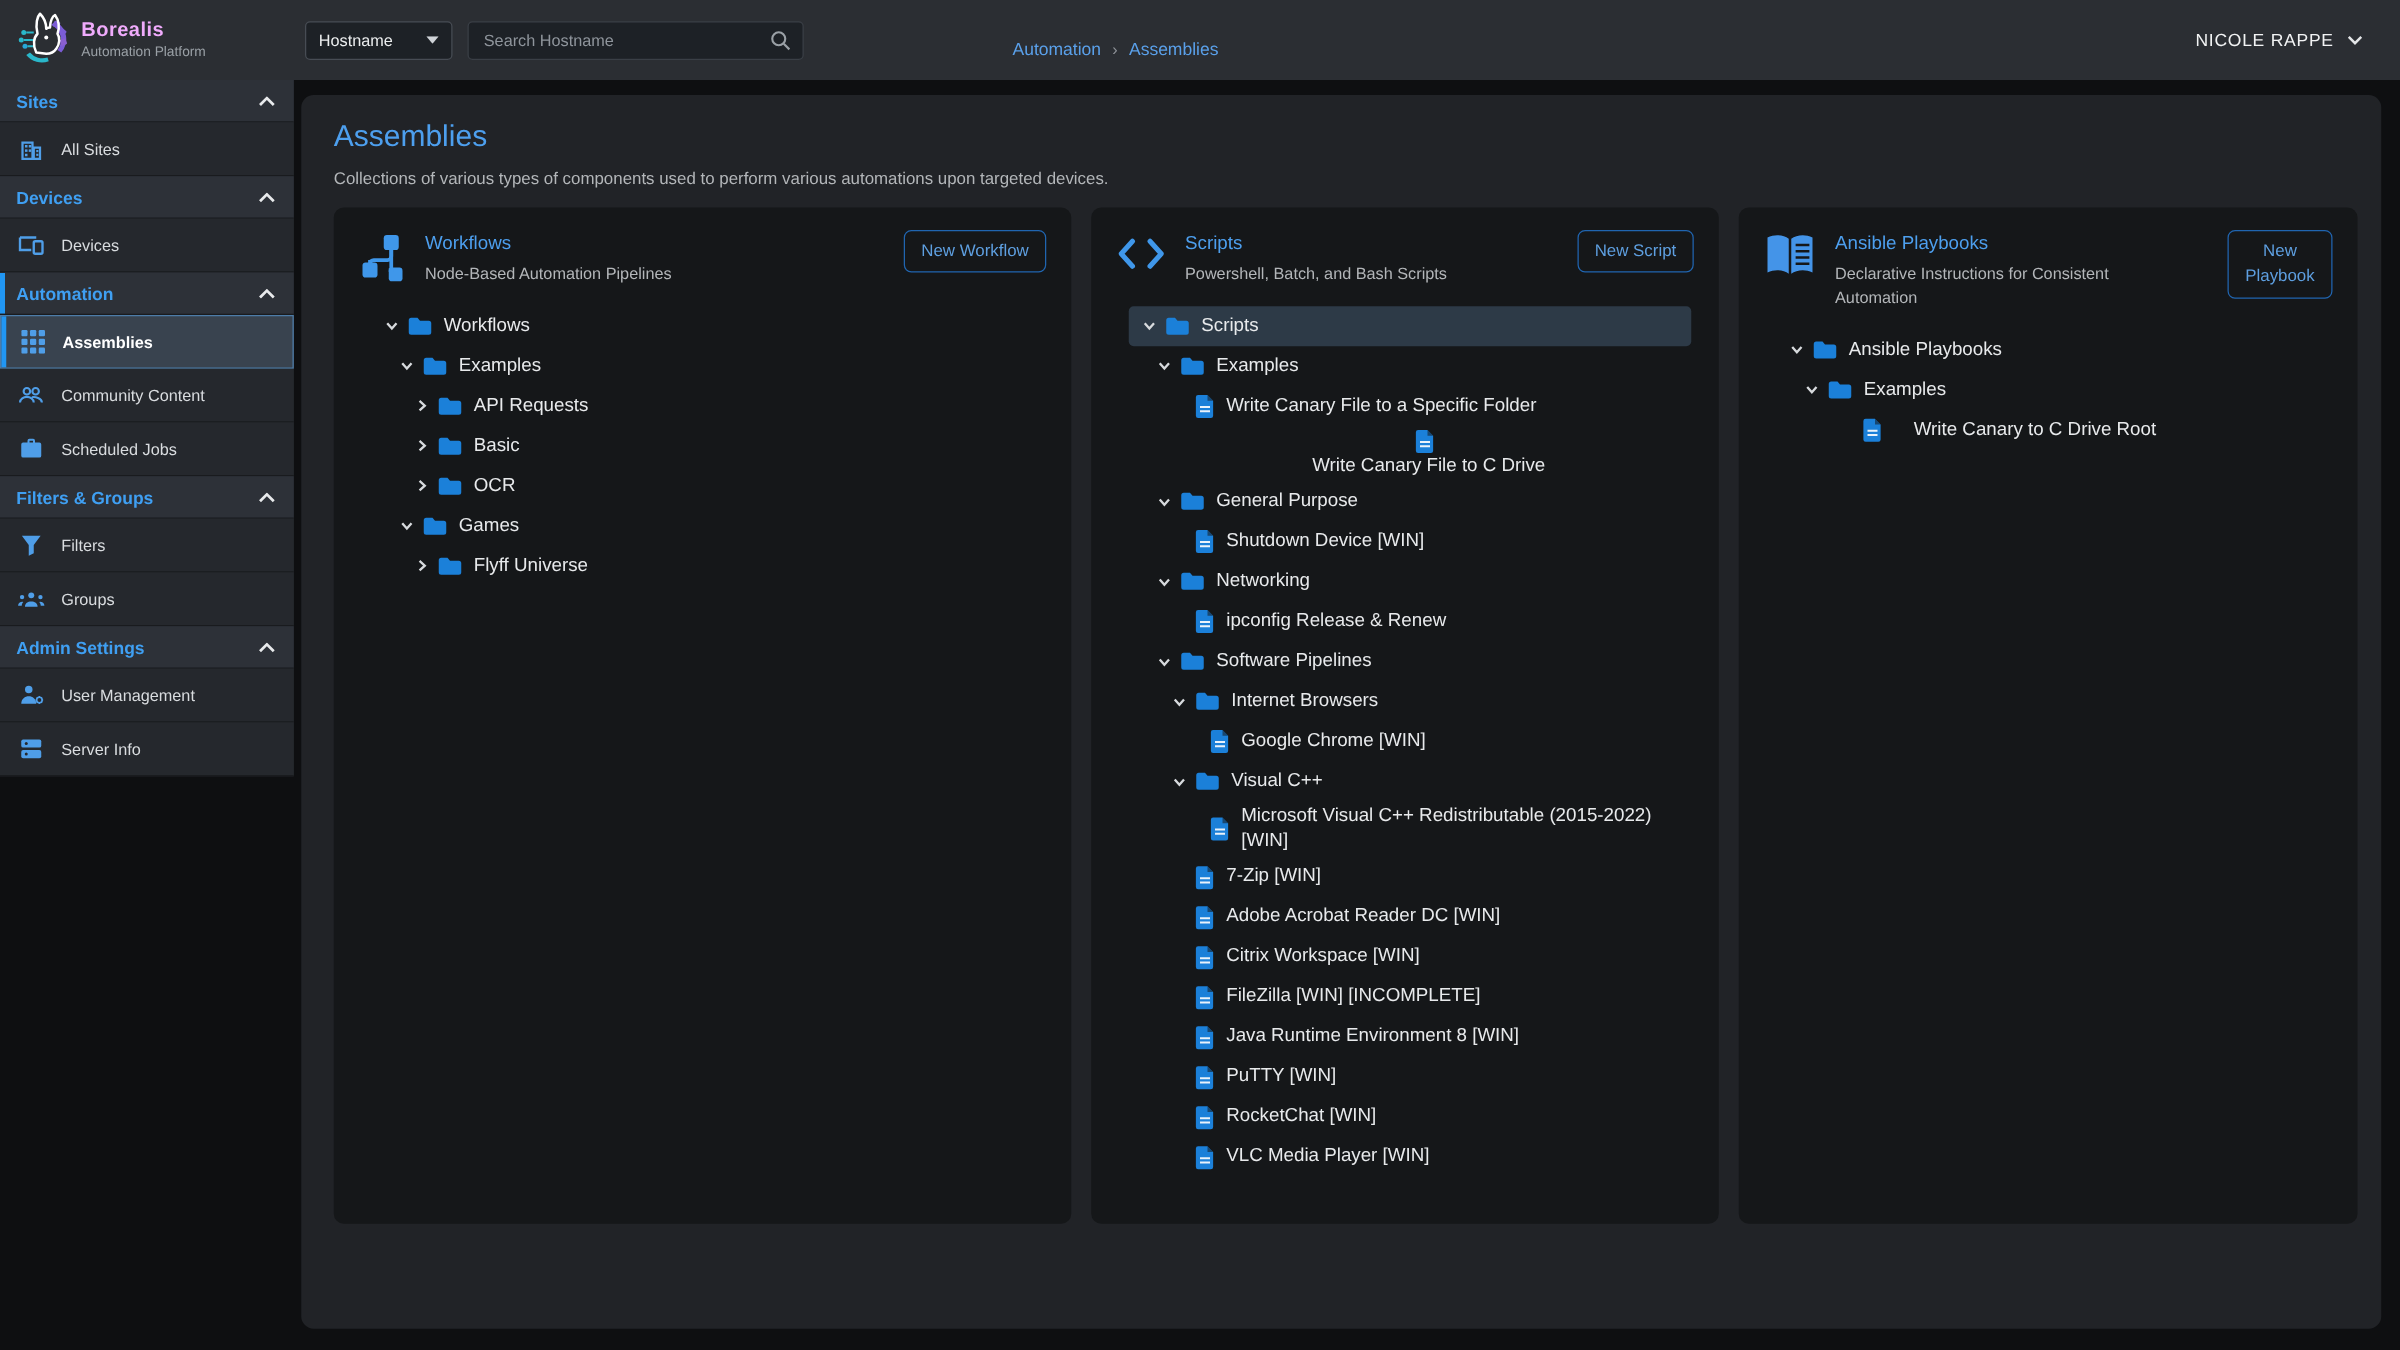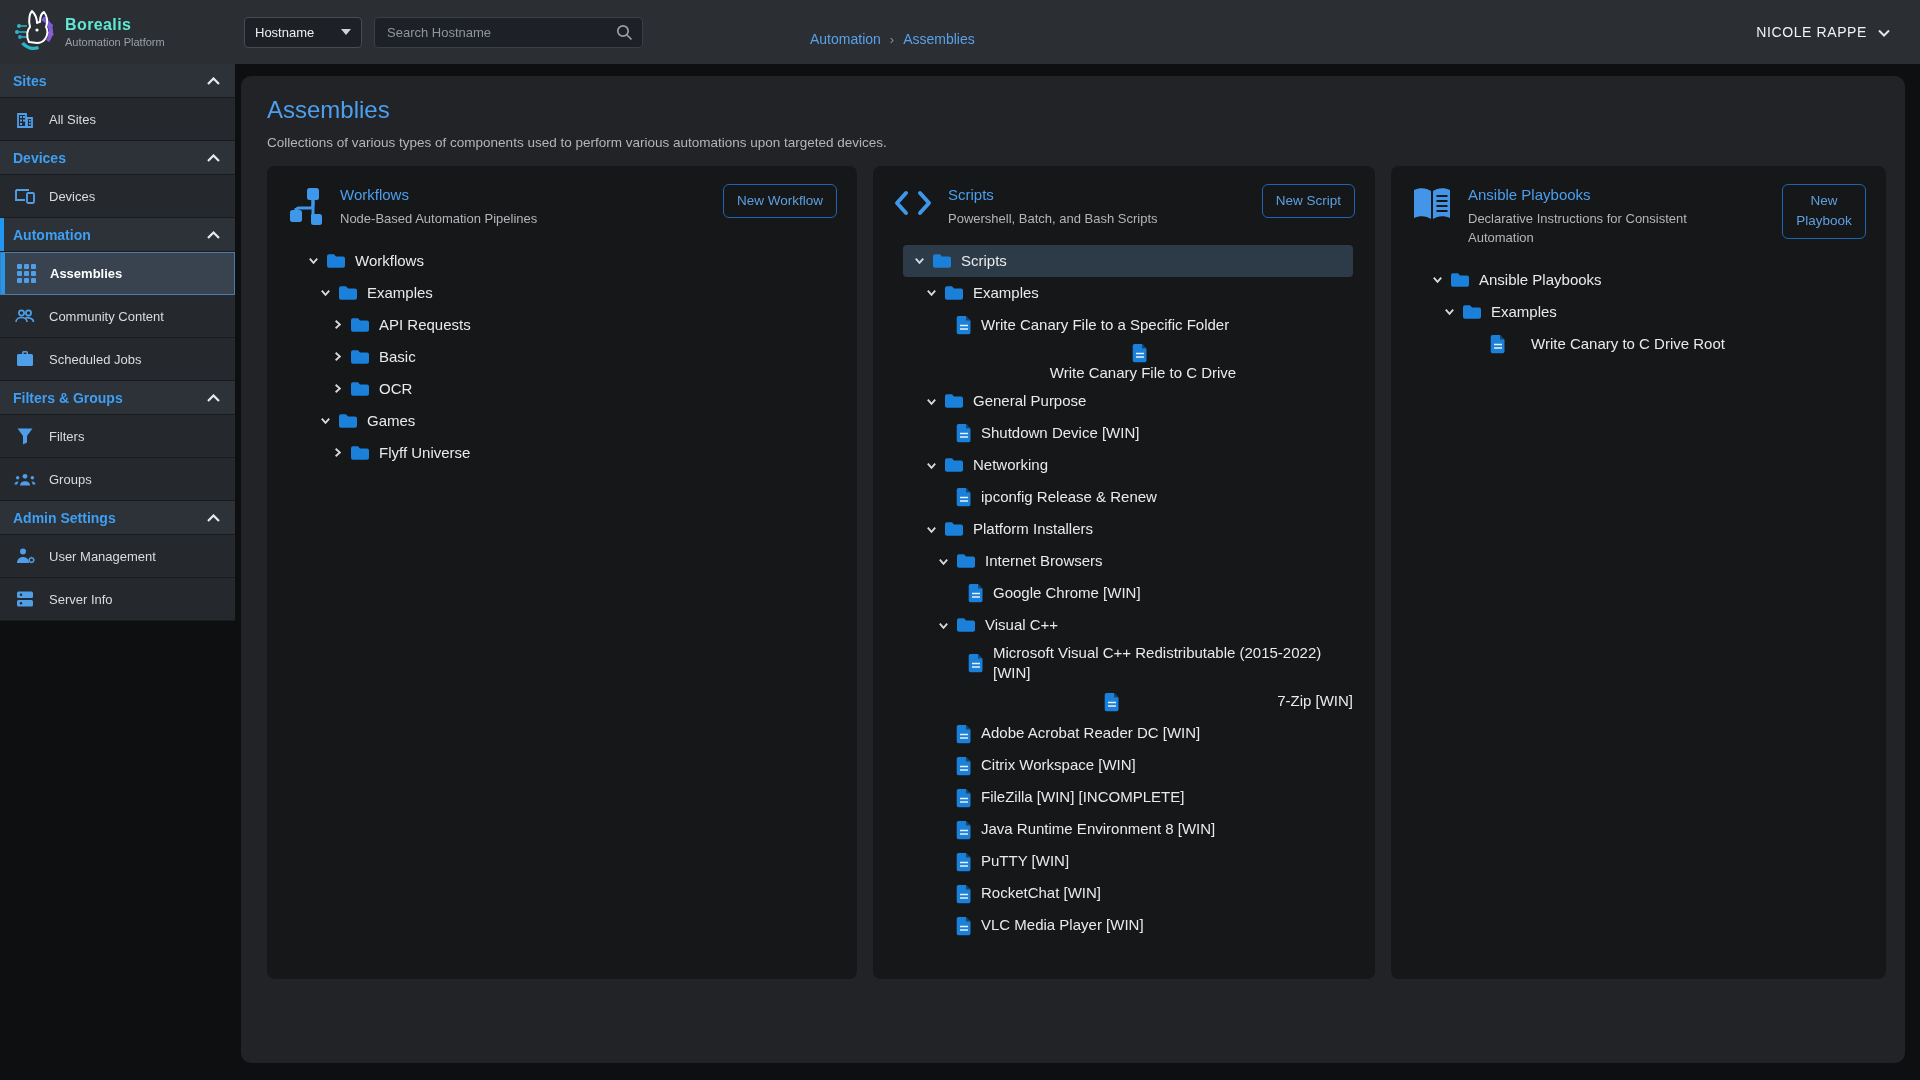--- a/index.html
+++ b/index.html
@@ -10,21 +10,21 @@
     position:relative;
     overflow:hidden;
     color:#e8eaec;
   }
   
   .topbar {
     position:absolute; left:0; top:0; width:1920px; height:64px;
     background:#2b2e33; display:flex; align-items:center;
   }
   .brand { width:235px; display:flex; align-items:center; gap:9px; padding-left:12px; flex:none; }
-  .brand-name { font-size:16px; font-weight:700; color:#5eead4; letter-spacing:.4px; }
+  .brand-name { font-size:16px; font-weight:700; color:#f0abfc; letter-spacing:.4px; }
   .brand-sub  { font-size:11px; color:#9aa0a6; margin-top:2px; }
   .hostname-select {
     margin-left:9px; width:118px; height:31px; background:#1d2126;
     border:1px solid #474c54; border-radius:4px; display:flex; align-items:center;
     padding:0 10px; font-size:13px; color:#eceeef; cursor:pointer; flex:none;
   }
   .hostname-select .caret { margin-left:auto; display:flex; }
   .searchbox {
     margin-left:12px; width:269px; height:31px; background:#1d2126;
     border:1px solid #3a3f46; border-radius:4px; display:flex; align-items:center; flex:none;
@@ -536,21 +536,21 @@
             <span class="toggle">
               <svg width="13" height="13" viewBox="0 0 14 14" fill="none" stroke="#d7dadd" stroke-width="2">
                 <path d="M3 5 L7 9.5 L11 5"></path>
               </svg>
             </span>
             <span class="ticon">
               <svg width="20" height="16" viewBox="0 0 20 16">
                 <path d="M1 3.2 a2 2 0 0 1 2 -2 h5 l2 2.4 h7 a2 2 0 0 1 2 2 v7.2 a2 2 0 0 1 -2 2 H3 a2 2 0 0 1 -2 -2 Z" fill="#1b80d9"></path>
               </svg>
             </span>
-            <span class="tlabel">Platform Installers</span>
+            <span class="tlabel">Software Pipelines</span>
           </div>
           <div class="trow" style="padding-left: 30px;">
             <span class="toggle">
               <svg width="13" height="13" viewBox="0 0 14 14" fill="none" stroke="#d7dadd" stroke-width="2">
                 <path d="M3 5 L7 9.5 L11 5"></path>
               </svg>
             </span>
             <span class="ticon">
               <svg width="20" height="16" viewBox="0 0 20 16">
                 <path d="M1 3.2 a2 2 0 0 1 2 -2 h5 l2 2.4 h7 a2 2 0 0 1 2 2 v7.2 a2 2 0 0 1 -2 2 H3 a2 2 0 0 1 -2 -2 Z" fill="#1b80d9"></path>
@@ -586,21 +586,21 @@
             <span class="spacer"></span>
             <span class="ticon">
               <svg width="16" height="20" viewBox="0 0 16 20">
                 <path d="M2.5 1 h7.5 L14.5 5.5 V17.5 a1.8 1.8 0 0 1 -1.8 1.8 H2.5 A1.8 1.8 0 0 1 .7 17.5 V2.8 A1.8 1.8 0 0 1 2.5 1 Z" fill="#1b80d9"></path>
                 <path d="M10 1 V5.5 H14.5 Z" fill="#151719" opacity=".55"></path>
                 <path d="M4 10.5 h8 M4 14 h8" stroke="#e9f2fb" stroke-width="1.6"></path>
               </svg>
             </span>
             <span class="tlabel">Microsoft Visual C++ Redistributable (2015-2022) [WIN]</span>
           </div>
-          <div class="trow" style="padding-left: 30px; justify-content: space-between;">
+          <div class="trow" style="padding-left: 30px;">
             <span class="spacer"></span>
             <span class="ticon">
               <svg width="16" height="20" viewBox="0 0 16 20">
                 <path d="M2.5 1 h7.5 L14.5 5.5 V17.5 a1.8 1.8 0 0 1 -1.8 1.8 H2.5 A1.8 1.8 0 0 1 .7 17.5 V2.8 A1.8 1.8 0 0 1 2.5 1 Z" fill="#1b80d9"></path>
                 <path d="M10 1 V5.5 H14.5 Z" fill="#151719" opacity=".55"></path>
                 <path d="M4 10.5 h8 M4 14 h8" stroke="#e9f2fb" stroke-width="1.6"></path>
               </svg>
             </span>
             <span class="tlabel">7-Zip [WIN]</span>
           </div>

